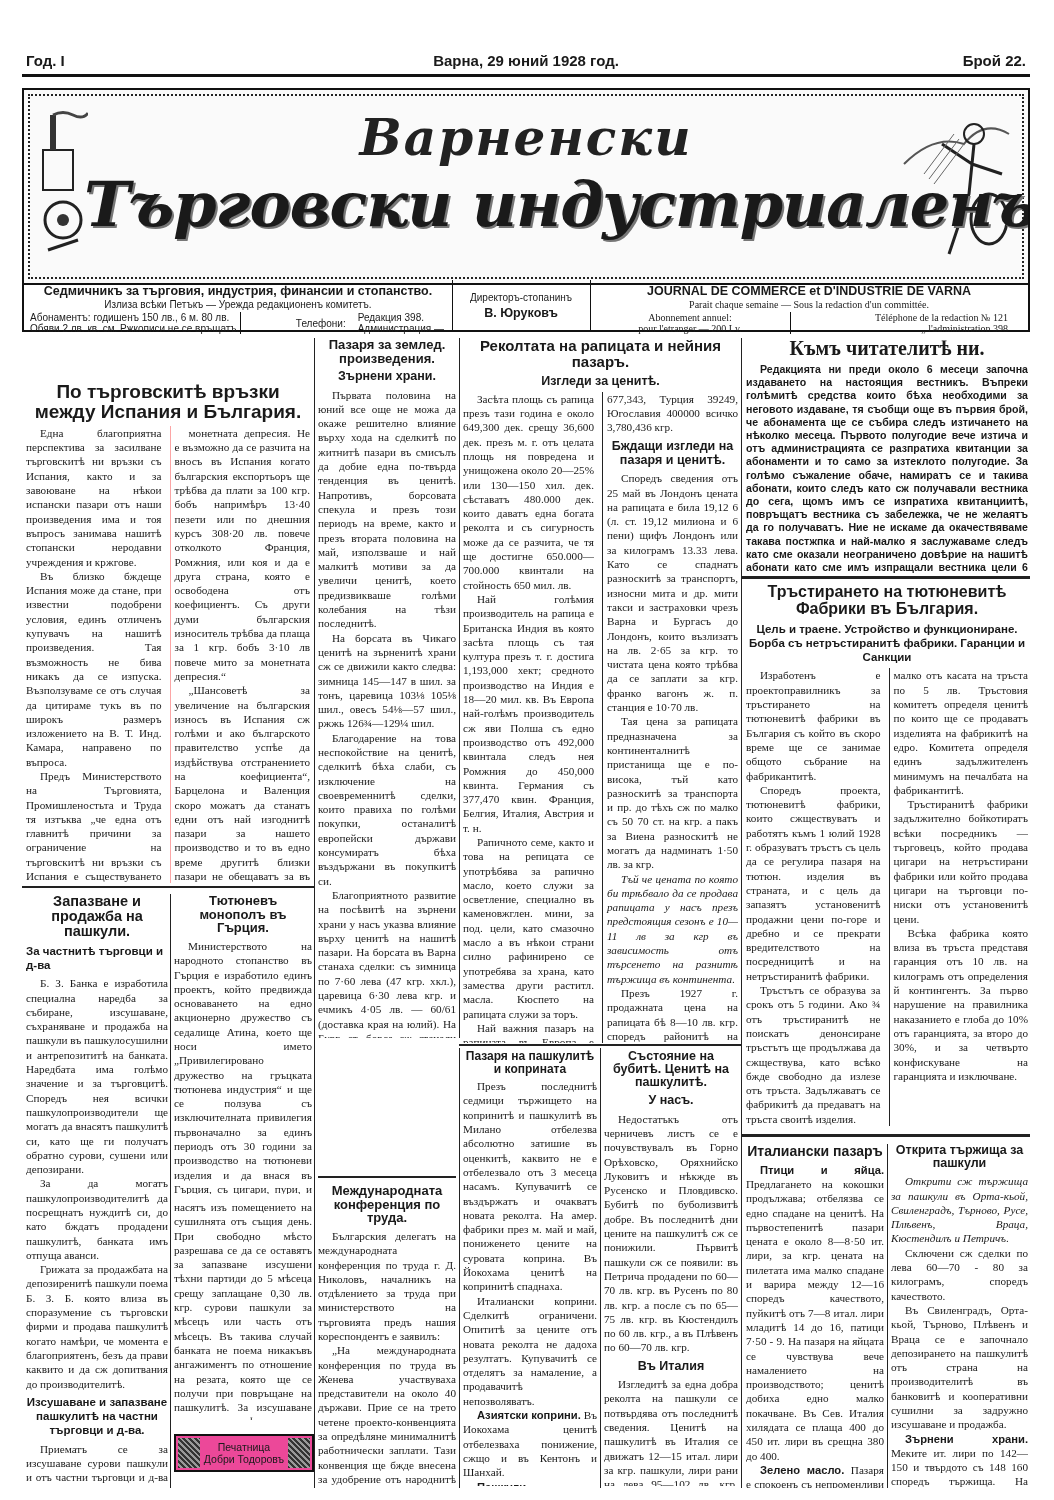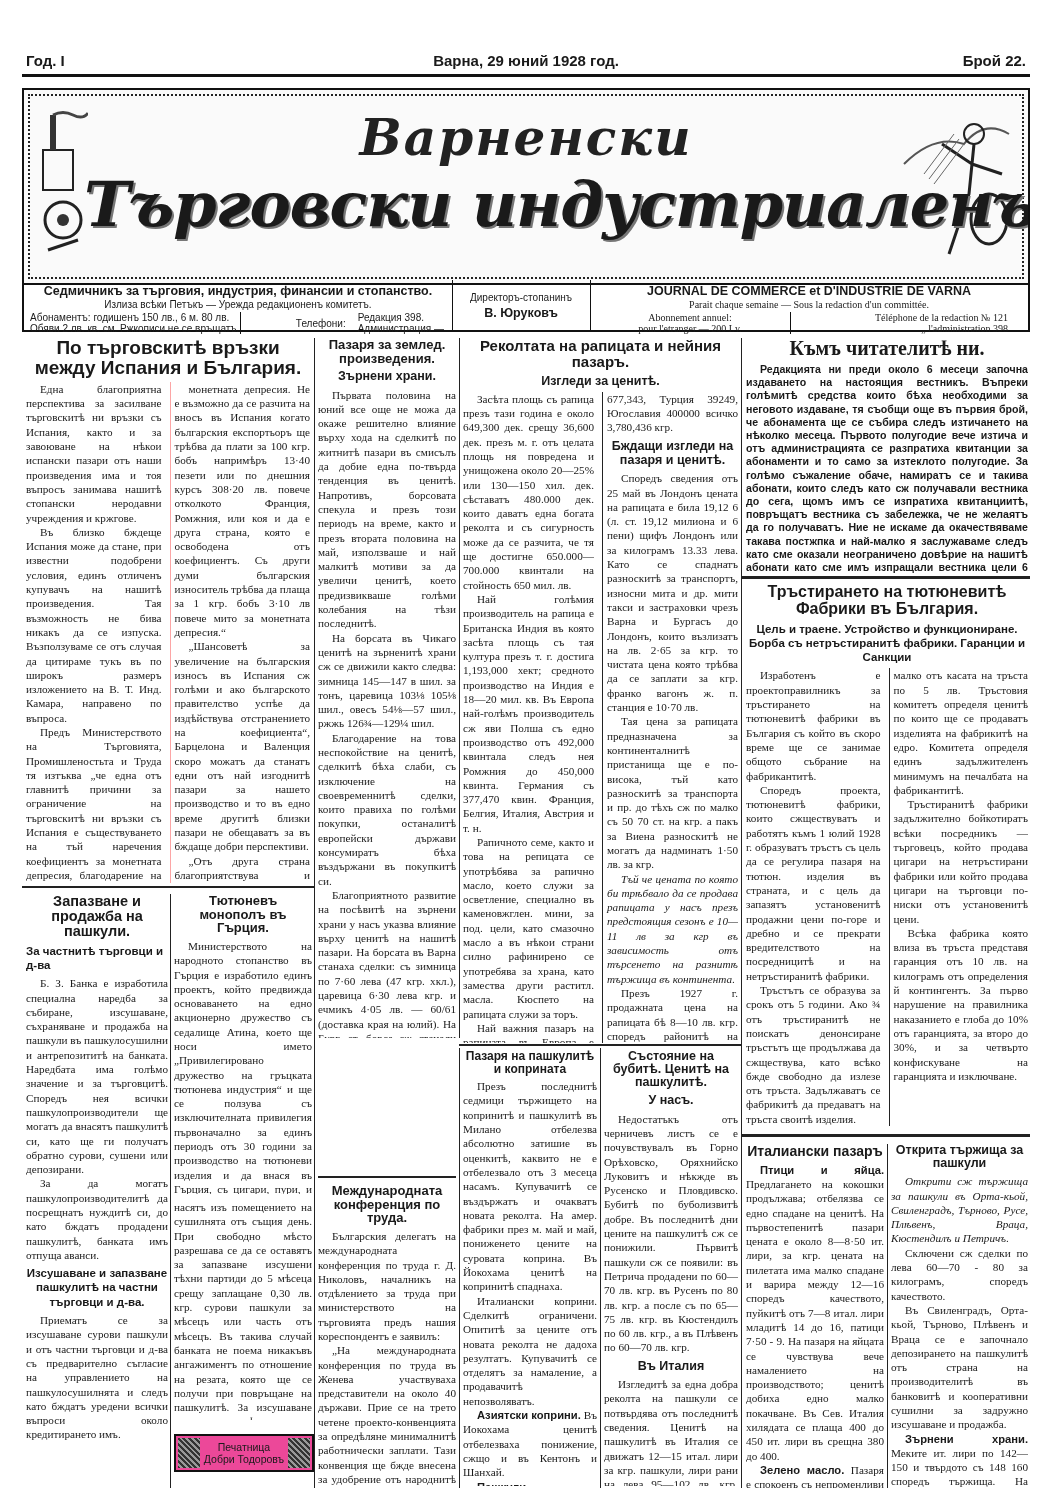--- a/index.html
+++ b/index.html
@@ -21,21 +21,21 @@
   .subhead .s1{left:0;width:428px;border-right:1px solid #111;}
   .subhead .s2{left:428px;width:138px;border-right:1px solid #111;text-align:center;}
   .subhead .s3{left:566px;width:438px;}
   .sh-title{font-size:12.5px;font-weight:bold;text-align:center;margin-top:4px;}
   .sh-line{font-size:10px;text-align:center;margin-top:1px;}
   .sh-row{display:flex;font-size:10px;margin-top:2px;}
   .colwrap{position:absolute;top:290px;left:0;width:1008px;height:1150px;}
   .art{position:absolute;overflow:hidden;font-size:11.2px;line-height:14.3px;text-align:justify;}
   .art p{margin:0;text-indent:14px;}
   .headline{font-family:"Liberation Sans",sans-serif;font-weight:bold;text-align:center;line-height:1.05;margin:0 0 4px;}
-  .hl-cond{transform:scaleX(0.78);transform-origin:center;display:block;white-space:nowrap;}
+  .hl-cond{transform:scaleX(0.78);transform-origin:center;display:block;white-space:nowrap;margin-top:44px;}
   .sub{font-family:"Liberation Sans",sans-serif;font-weight:bold;text-align:center;font-size:12.5px;margin:4px 0 4px;}
   .vline{position:absolute;width:1px;background:#222;}
   .hline{position:absolute;height:2px;background:#222;}
   .cols2{display:flex;gap:8px;}
   .cols2 > div{flex:1;min-width:0;}
   .printer{position:absolute;border:2px solid #111;background:#ec4899;display:flex;align-items:center;justify-content:center;font-family:"Liberation Sans",sans-serif;font-size:10.5px;text-align:center;line-height:12px;}
   .printer .orn{position:absolute;top:2px;bottom:2px;width:22px;background:repeating-linear-gradient(45deg,#333 0 2px,#999 2px 4px);}
   .bold-lead{font-weight:bold;font-family:"Liberation Sans",sans-serif;}
   .ital{font-style:italic;}
 </style>
@@ -139,20 +139,21 @@
         </div>
       </div>
     </div>
     <div class="hline" style="left:0;top:548px;width:292px;"></div>
 
     <div class="art" style="left:4px;top:556px;width:142px;height:590px;">
       <div class="headline" style="font-size:14.5px;">Запазване и продажба на пашкули.</div>
       <div class="sub" style="text-align:left;font-size:11.5px;">За частнитѣ търговци и д-ва</div>
       <p>Б. З. Банка е изработила специална наредба за събиране, изсушаване, съхраняване и продажба на пашкули въ пашкулосушилни и антрепозититѣ на банката. Наредбата има голѣмо значение и за търговцитѣ. Споредъ нея всички пашкулопроизводители ще могатъ да внасятъ пашкулитѣ си, като ще ги получатъ обратно сурови, сушени или депозирани.</p>
       <p>За да могатъ пашкулопроизводителитѣ да посрещнатъ нуждитѣ си, до като бждатъ продадени пашкулитѣ, банката имъ отпуща аванси.</p>
+      <p>Грижата за продажбата на депозиренитѣ пашкули поема Б. З. Б. която влиза въ споразумение съ търговски фирми и продава пашкулитѣ когато намѣри, че момента е благоприятенъ, безъ да прави каквито и да сж допитвания до производителитѣ.</p>
       <div class="sub" style="font-size:11.5px;">Изсушаване и запазване пашкулитѣ на частни търговци и д-ва.</div>
       <p>Приематъ се за изсушаване сурови пашкули и отъ частни търговци и д-ва съ предварително съгласие на управлението на пашкулосушилнята и следъ като бждатъ уредени всички въпроси около кредитирането имъ.</p>
     </div>
     <div class="vline" style="left:148px;top:556px;height:594px;"></div>
 
     <div class="art" style="left:152px;top:556px;width:138px;height:300px;">
       <div class="headline" style="font-size:13px;">Тютюневъ монополъ въ Гърция.</div>
       <p>Министерството на народното стопанство въ Гърция е изработило единъ проектъ, който предвижда основаването на едно акционерно дружество съ седалище Атина, което ще носи името „Привилегировано дружество на гръцката тютюнева индустрия“ и ще се ползува съ изключителната привилегия първоначално за единъ периодъ отъ 30 години за производство на тютюневи изделия и да внася въ Гърция, съ цигари, пури, и др. и нуждни за вътрешното консумация.</p>
 
     </div>

